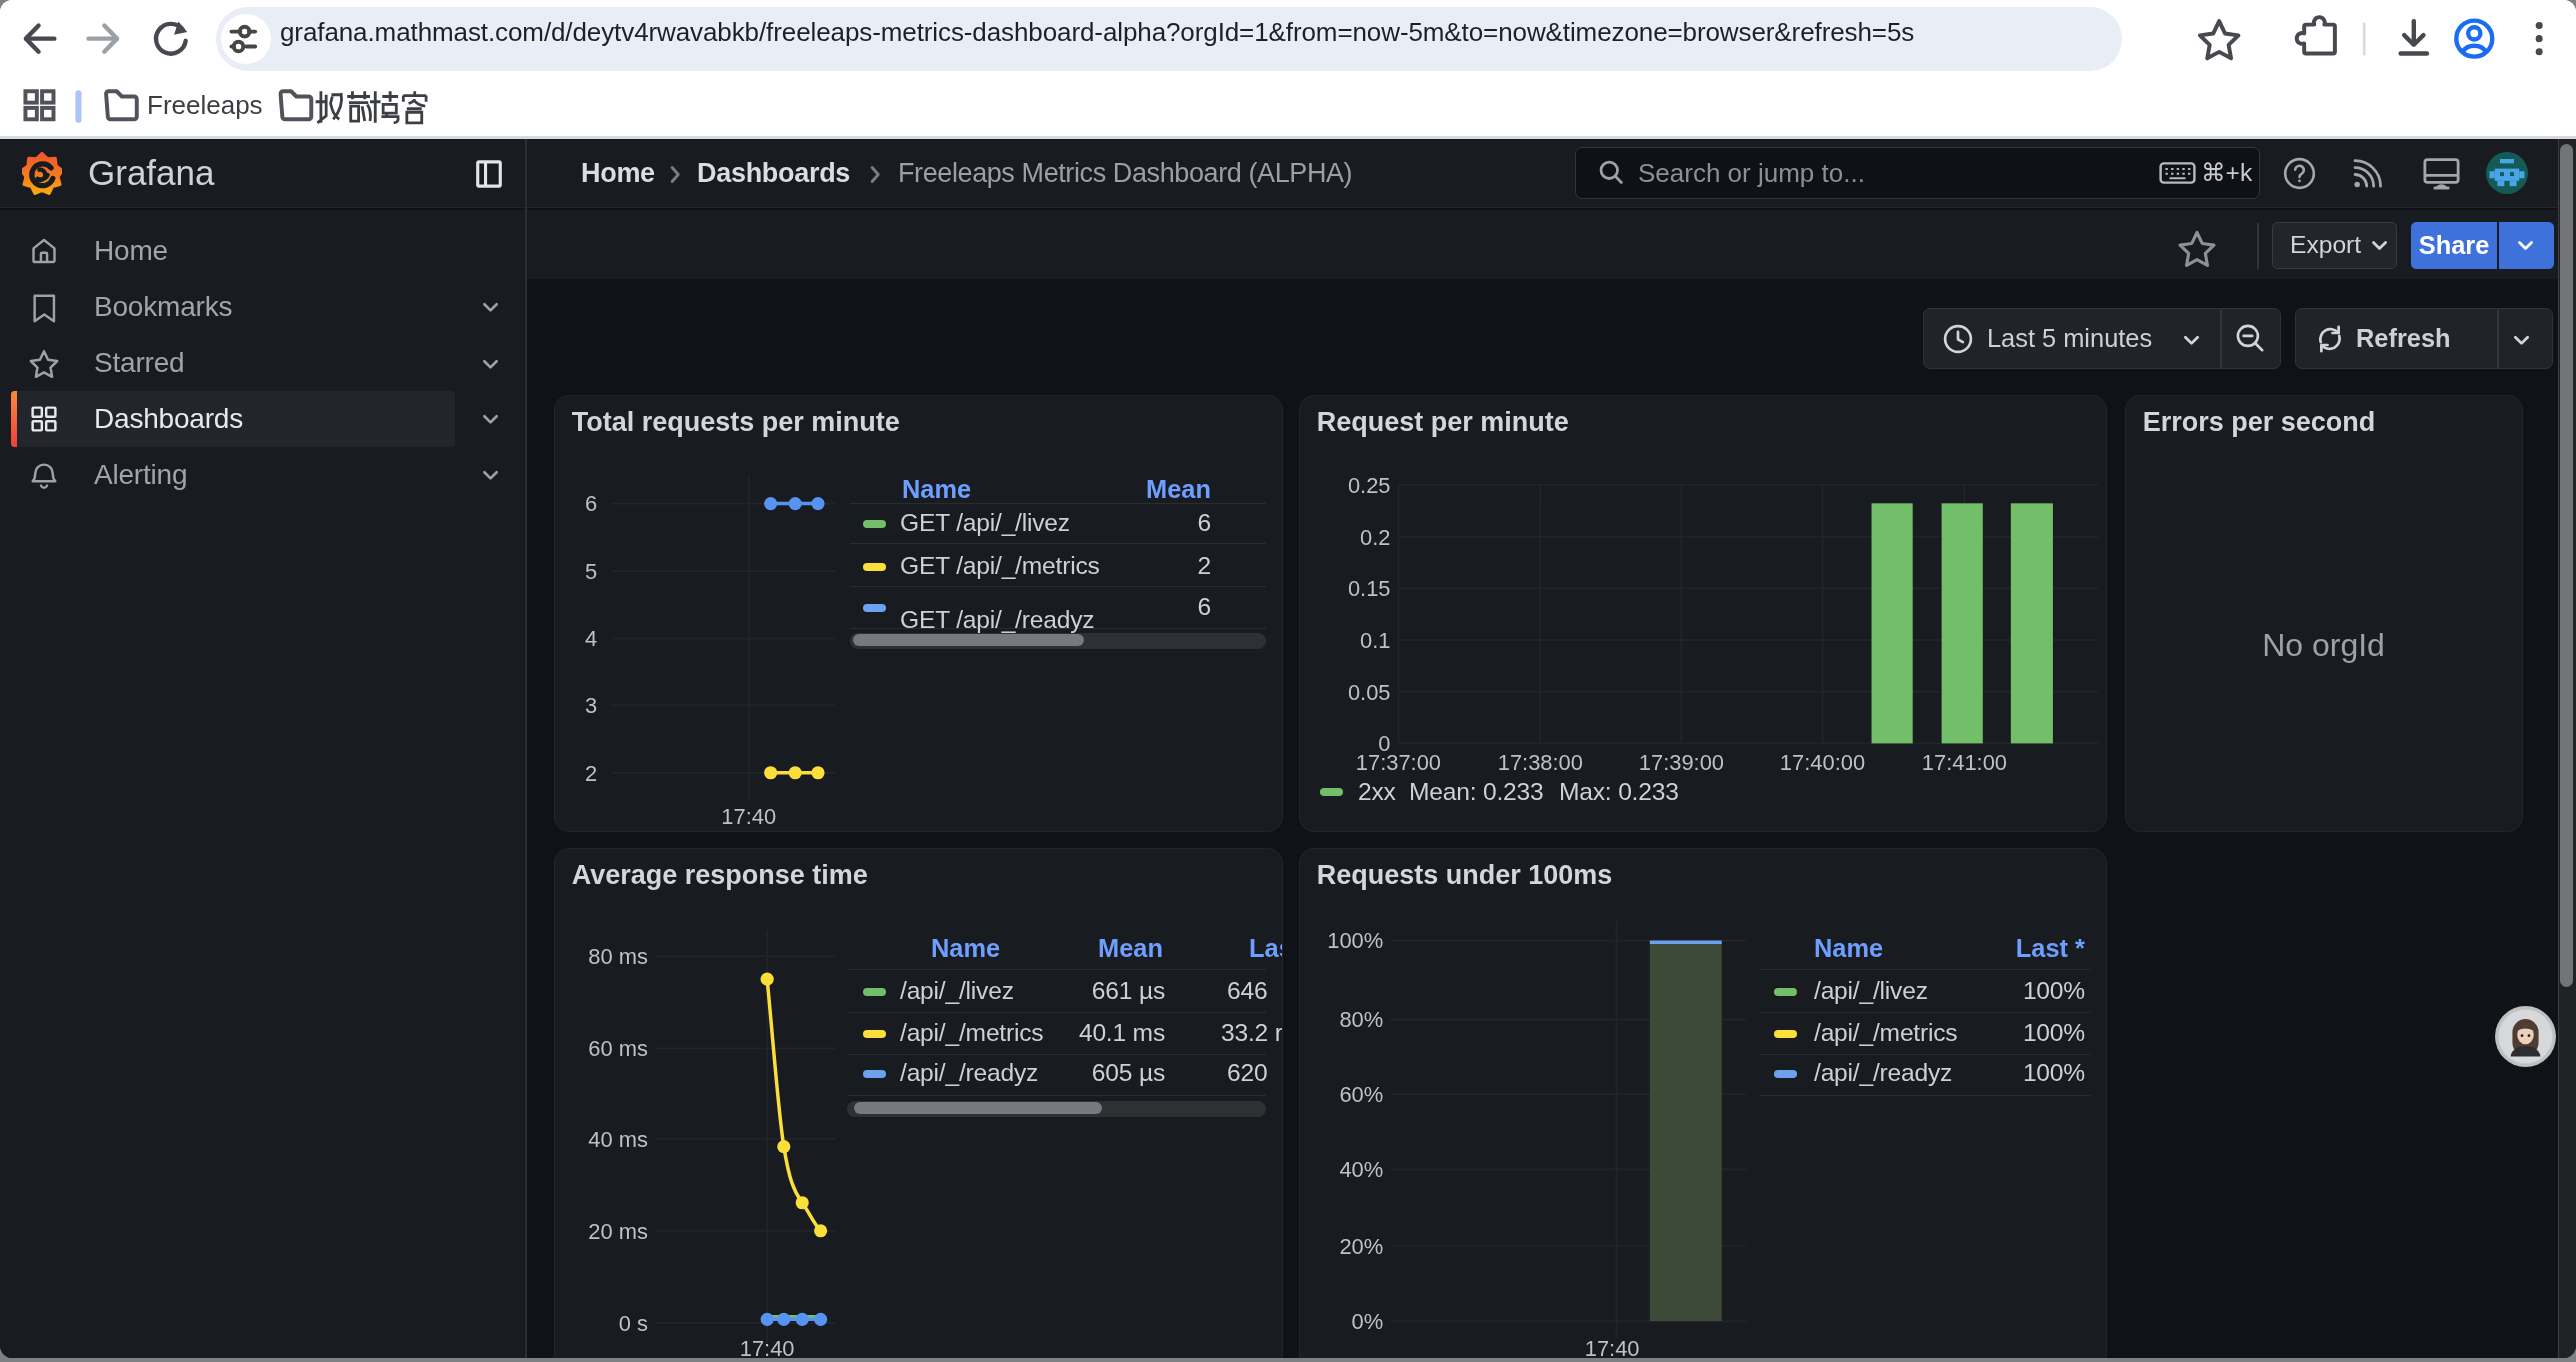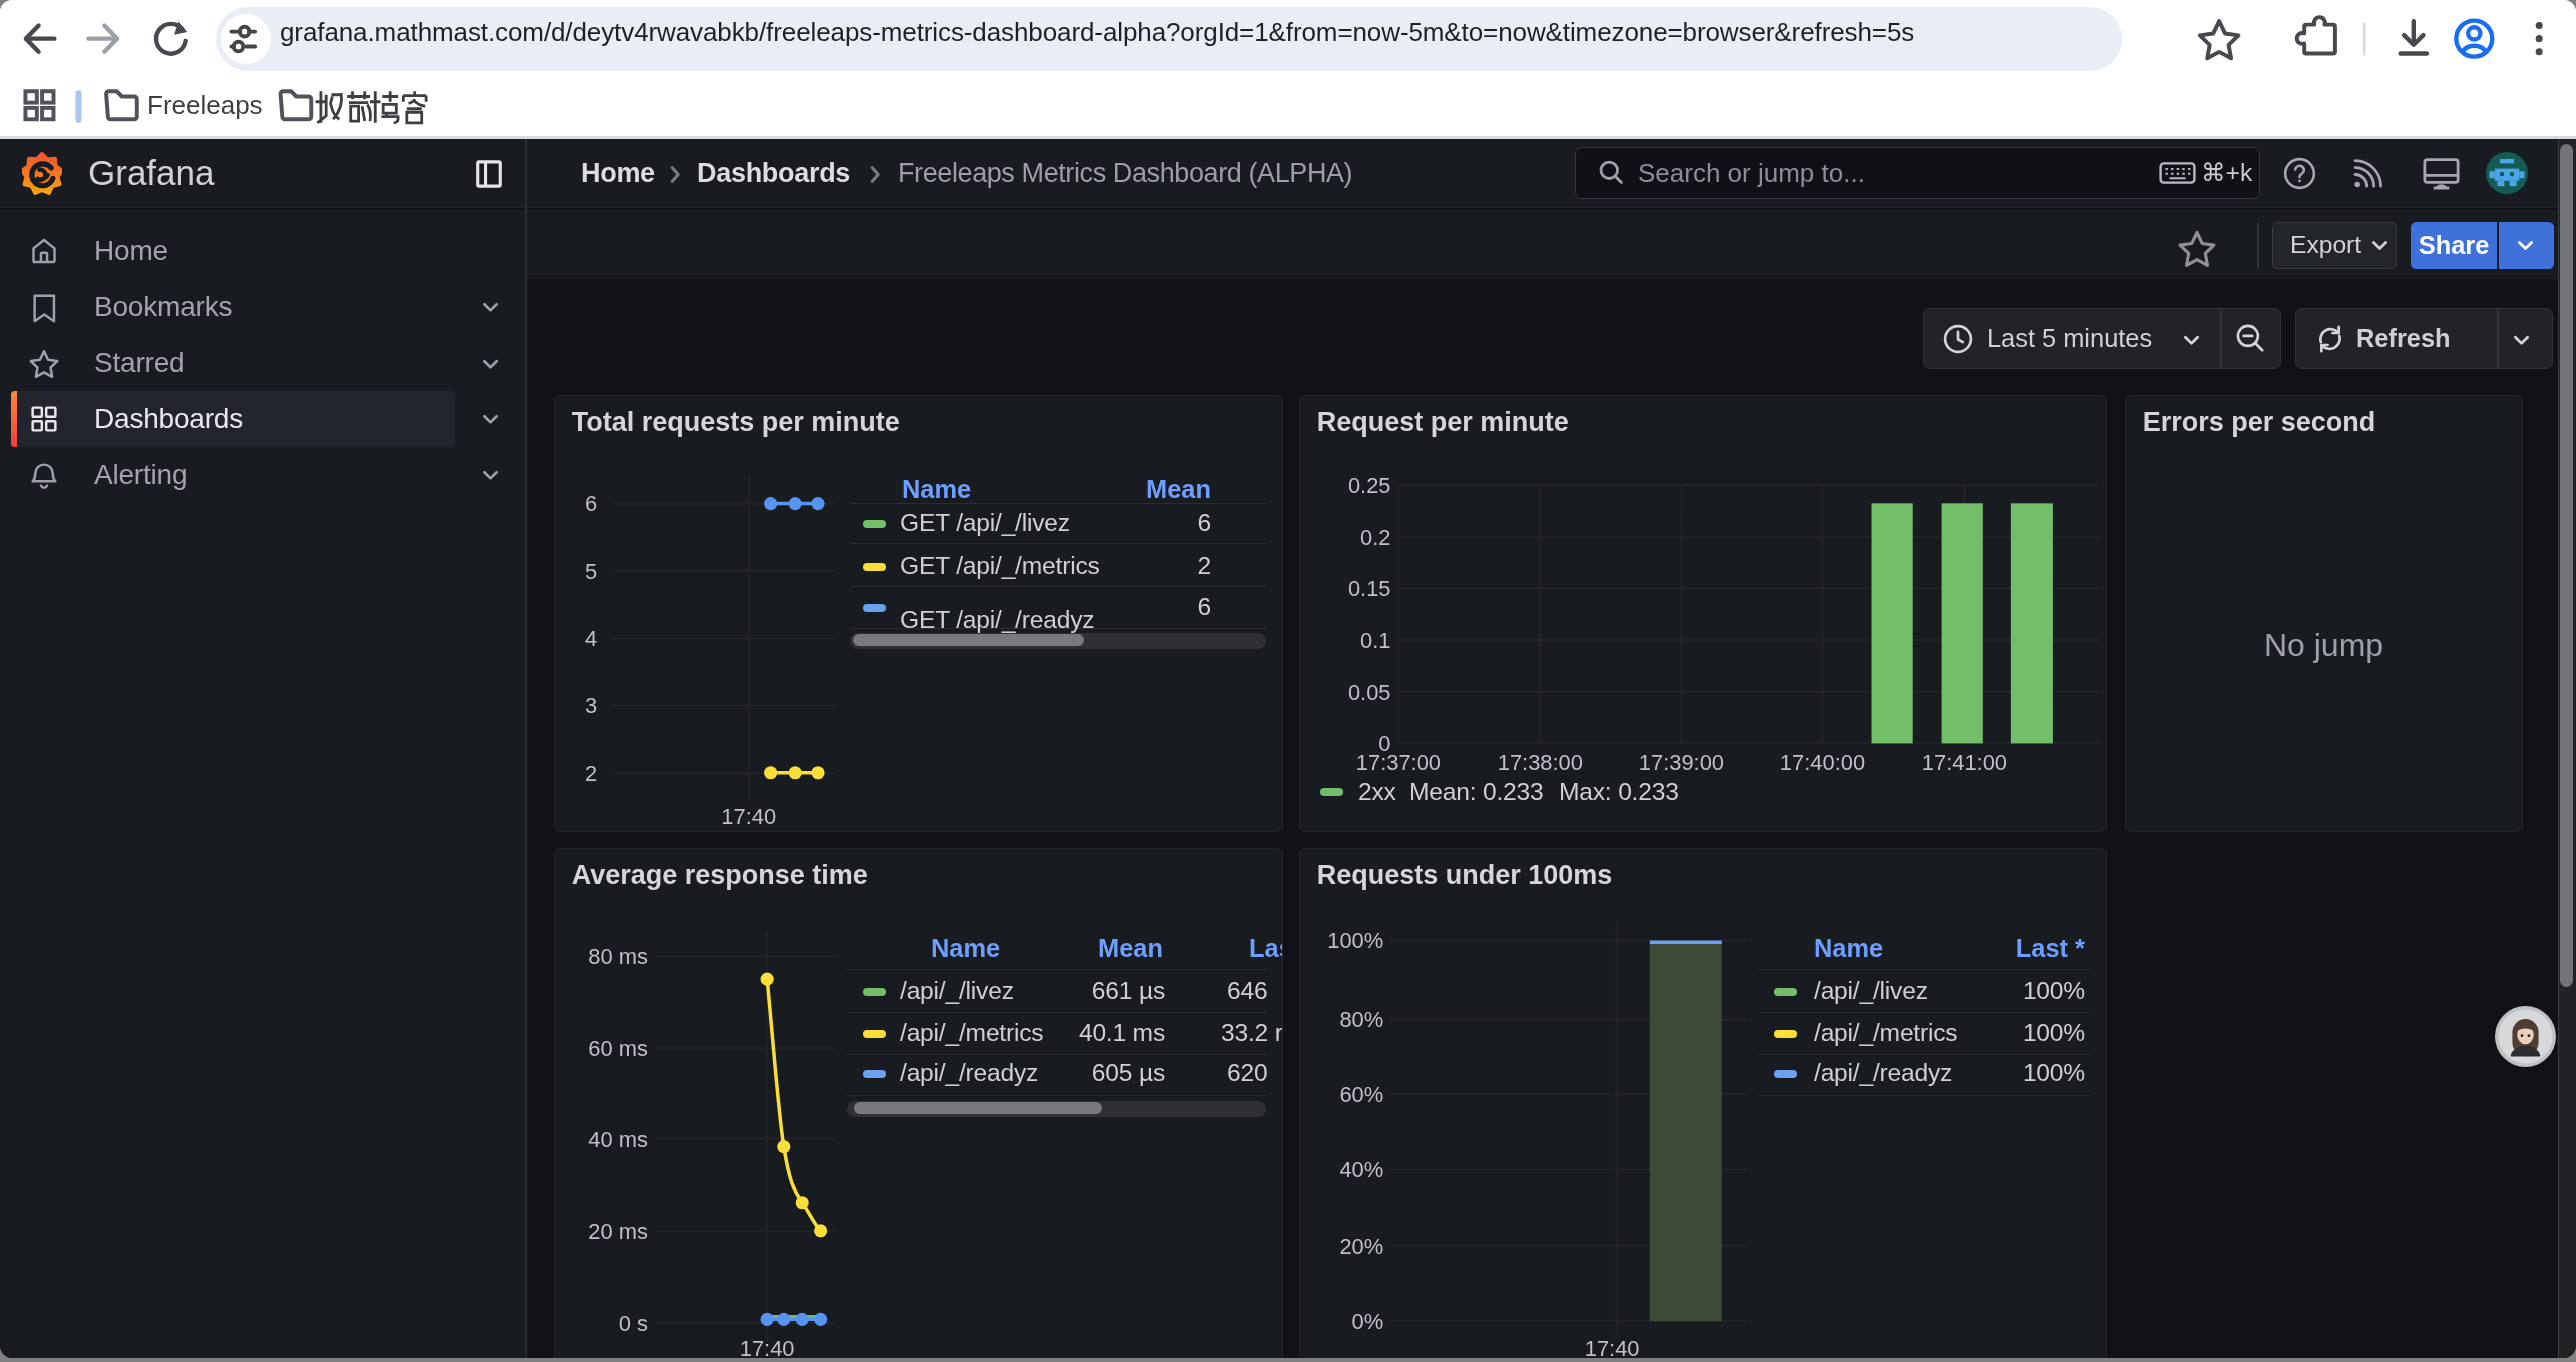--- a/index.html
+++ b/index.html
@@ -17,21 +17,21 @@
   #gwin { position:absolute; left:0; top:139px; width:2576px; height:1220px; background:#111217; }
   #topnav { position:absolute; left:0; top:0; width:2576px; height:69px; background:#181b1f; border-bottom:1.8px solid #25272c; }
   #sidebar { position:absolute; left:0; top:71px; width:526px; height:1149px; background:#181b1f; }
   #sidediv { position:absolute; left:525px; top:0px; width:1.8px; height:1220px; background:#2a2d32; }
   #toolrow { position:absolute; left:527px; top:71px; width:2031px; height:69px; background:#181b1f; }
   #canvas { position:absolute; left:527px; top:140px; width:2031px; height:1079px; background:#111217; }
   #vscroll { position:absolute; left:2558px; top:0px; width:18.4px; height:1220px; background:#202226; border-left:0.9px solid #3a3d42; }
   #vthumb { position:absolute; left:2560px; top:5.3px; width:13px; height:843px; background:#737478; border-radius:7px; }
   .gtxt { color:#d1d2d7; }
   .menu-lbl { position:absolute; left:94px; top:0; height:56px; line-height:56px; font-size:28px; color:#a2a3ab; letter-spacing:-0.2px; }
-  .panel { position:absolute; background:#181b1f; border:1.8px solid #24262c; border-radius:6px; overflow:hidden; }
+  .panel { position:absolute; background:#181b1f; border:1.8px solid #24262c; border-radius:15px; overflow:hidden; }
   .ptitle { position:absolute; left:16.7px; top:11.4px; font-size:27px; font-weight:700; color:#d5d6db; }
   .leghead { position:absolute; font-size:25.4px; font-weight:700; color:#6e9fff; white-space:nowrap; }
   .legtxt { position:absolute; font-size:24.6px; color:#cfd0d6; white-space:nowrap; letter-spacing:-0.2px; }
   .legsep { position:absolute; height:0.9px; background:#2a2c32; }
   .dash { position:absolute; width:23px; height:8px; border-radius:4.4px; }
   .sbtrack { position:absolute; height:16px; background:#2e3034; border-radius:8px; }
   .sbthumb { position:absolute; height:12.3px; background:#77797e; border-radius:6.1px; }
   .ctlbtn { position:absolute; top:308px; height:61px; background:#212329; border:1.8px solid #303338; border-radius:7px; }
   .ctltxt { position:absolute; font-size:25.4px; color:#cfd0d6; }
 </style>
@@ -372,21 +372,21 @@
         </g>
       </svg>
       <div class="dash" style="left:20px;top:392px;background:#73bf69;"></div>
       <div class="legtxt" style="left:58px;top:382px;">2xx</div>
       <div class="legtxt" style="left:109px;top:382px;font-size:24.6px;">Mean: 0.233</div>
       <div class="legtxt" style="left:259px;top:382px;font-size:24.6px;">Max: 0.233</div>
     </div>
     
     <div class="panel" style="left:2125px;top:256px;width:398px;height:437px;">
       <div class="ptitle">Errors per second</div>
-      <div class="abs" style="left:0;top:231px;width:395px;text-align:center;font-size:32px;color:#9fa1a8;">No jump</div>
+      <div class="abs" style="left:0;top:231px;width:395px;text-align:center;font-size:32px;color:#9fa1a8;">No orgId</div>
     </div>
     
     <div class="panel" style="left:554px;top:709px;width:729px;height:526px;">
       <div class="ptitle">Average response time</div>
       <svg class="abs" style="left:0;top:53px" width="725" height="605" viewBox="0 0 827 690">
         <g stroke="#22242a" stroke-width="2">
           <path d="M114 62 H320 M114 167 H320 M114 270 H320 M114 375 H320 M114 480 H320"></path>
           <path d="M242 32 V502"></path>
         </g>
         <g font-size="25" fill="#c0c1c8" text-anchor="end" font-family="Liberation Sans">

